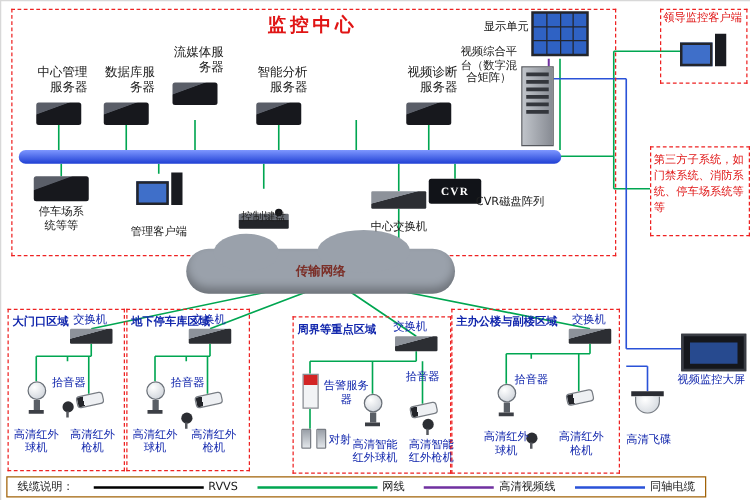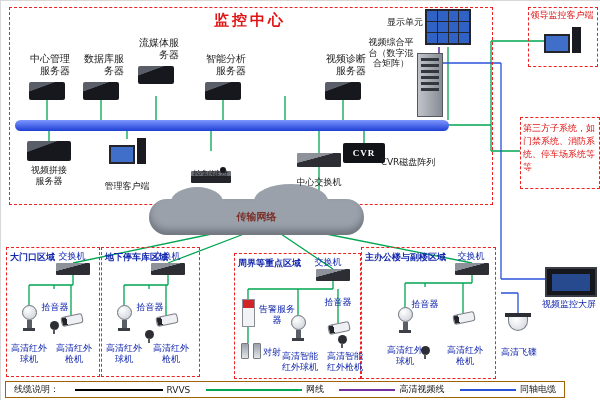--- a/index.html
+++ b/index.html
@@ -150,21 +150,21 @@
       <i></i>
       <i></i>
       <i></i>
       <i></i>
       <i></i>
   </div>
 
   <div class="bus"></div>
 
   <div class="abs srv3d" style="left:26px;top:140px;width:44px;height:20px;margin:0;z-index:2;"></div>
-  <div class="nlbl" style="left:27px;top:164px;width:42px;">视频拼接服务器</div>
+  <div class="nlbl" style="left:27px;top:164px;width:42px;">停车场系统等等</div>
 
   <div class="abs pc" style="left:108px;top:137px;z-index:2;">
     <span class="mon"></span>
       <span class="tower"></span>
   </div>
   <div class="nlbl" style="left:98px;top:180px;width:56px;">管理客户端</div>
 
   <div class="abs kbd" style="left:190px;top:150px;z-index:2;"></div>
   <div class="nlbl" style="left:186px;top:168px;width:48px;">控制键盘</div>
 

